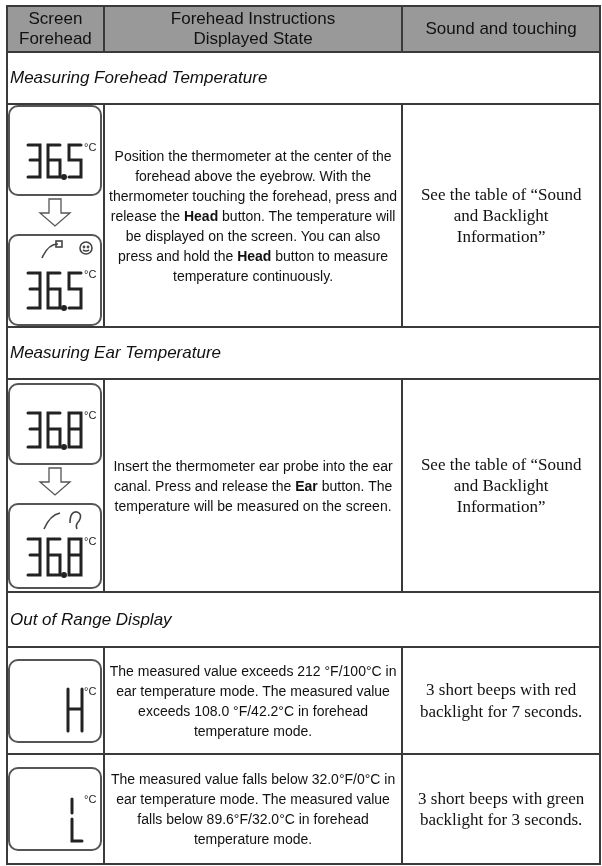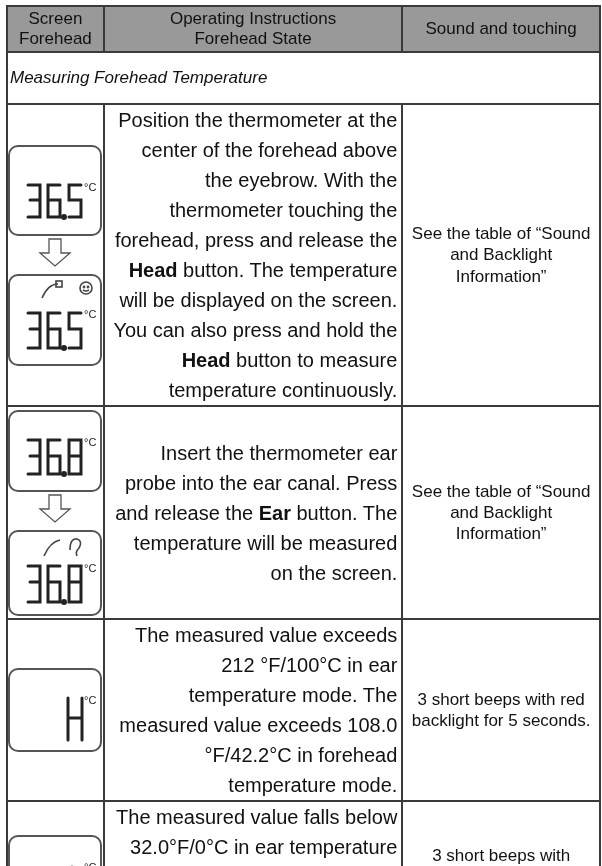--- a/index.html
+++ b/index.html
@@ -3,44 +3,44 @@
 <meta charset="utf-8">
 <style>
   html, body { margin: 0; padding: 0; background: #ffffff; }
   body { width: 602px; height: 866px; position: relative; overflow: hidden;
          font-family: "Liberation Sans", sans-serif; color: #111; }
   table.main { position: absolute; left: 6px; top: 5px; width: 595px; border-collapse: collapse; table-layout: fixed; }
   table.main td, table.main th { border: 2px solid #3a3a3a; padding: 0; vertical-align: middle; }
   th { background: #999999; font-weight: normal; font-size: 17px; line-height: 20px; text-align: center; color: #111; }
   .c1 { width: 96px; } .c2 { width: 296px; } .c3 { width: 196px; }
   .section td { font-style: italic; font-size: 17px; padding-left: 2px !important; text-align: left; margin-top: 32px; }
-  .instr { font-size: 20px; line-height: 30px; padding: 0 4px 0 4px !important; text-align: right; }
-  .sound { font-size: 17px; line-height: 21.3px; text-align: center; padding: 0 6px !important; }
+  .instr { font-size: 14px; line-height: 20px; padding: 0 4px 0 4px !important; text-align: center; }
+  .sound { font-size: 17px; line-height: 21.3px; text-align: center; padding: 0 6px !important; font-family: Liberation Serif, serif; }
   .disp { text-align: center; }
   .lcd { width: 94px; margin: 0 auto; border: 2px solid #555; border-radius: 10px; background:#fff; position: relative; box-sizing: border-box; }
   .arrow { margin: 2px auto; width: 40px; height: 30px; }
 </style>
 </head>
 <body>
 
 <table class="main">
   <colgroup>
       <col class="c1">
       <col class="c2">
       <col class="c3">
     </colgroup>
   <tbody>
       <tr style="height:46px">
     <th>
       <div>Screen</div>
       <div>Forehead</div>
     </th>
     <th>
-      <div>Operating Instructions</div>
-      <div>Forehead State</div>
+      <div>Forehead Instructions</div>
+      <div>Displayed State</div>
     </th>
     <th>Sound and touching</th>
   </tr>
 
   <tr class="section" style="height:52px">
     <td colspan="3">Measuring Forehead Temperature</td>
   </tr>
   <tr style="height:221px">
     <td class="disp">
       <div class="lcd" style="height:91px">
@@ -80,20 +80,23 @@
           <text x="74" y="42" font-size="11" fill="#222" font-family="Liberation Sans, sans-serif">°C</text>
         </svg>
       </div>
     </td>
     <td class="instr">
       <span>Position the thermometer at the center of the forehead above the eyebrow. With the thermometer touching the forehead, press and release the </span><b>Head</b><span> button. The temperature will be displayed on the screen. You can also press and hold the </span><b>Head</b><span> button to measure temperature continuously.</span>
     </td>
     <td class="sound">See the table of “Sound and Backlight Information”</td>
   </tr>
 
+  <tr class="section" style="height:52px">
+    <td colspan="3">Measuring Ear Temperature</td>
+  </tr>
   <tr style="height:213px">
     <td class="disp">
       <div class="lcd" style="height:82px">
         <svg width="90" height="78" viewBox="0 0 90 78">
           <g fill="none" stroke="#222" stroke-width="3" stroke-linecap="round">
             <path d="M18 28 H30 V44 M20 44 H30 V62 H18"></path>
             <path d="M50 28 H38 V62 H50 V44 H40"></path>
             <circle cx="54" cy="62" r="1.5" fill="#222"></circle>
             <path d="M59 28 H71 V62 H59 Z M59 44 H71"></path>
           </g>
@@ -118,33 +121,36 @@
           <text x="74" y="40" font-size="11" fill="#222" font-family="Liberation Sans, sans-serif">°C</text>
         </svg>
       </div>
     </td>
     <td class="instr">
       <span>Insert the thermometer ear probe into the ear canal. Press and release the </span><b>Ear</b><span> button. The temperature will be measured on the screen.</span>
     </td>
     <td class="sound">See the table of “Sound and Backlight Information”</td>
   </tr>
 
+  <tr class="section" style="height:55px">
+    <td colspan="3">Out of Range Display</td>
+  </tr>
   <tr style="height:107px">
     <td class="disp">
       <div class="lcd" style="height:84px">
         <svg width="90" height="80" viewBox="0 0 90 80">
           <g fill="none" stroke="#222" stroke-width="3" stroke-linecap="round">
             <path d="M58 28 V70 M72 28 V70 M58 48 H72"></path>
           </g>
           <text x="74" y="34" font-size="11" fill="#222" font-family="Liberation Sans, sans-serif">°C</text>
         </svg>
       </div>
     </td>
     <td class="instr">The measured value exceeds 212 °F/100°C in ear temperature mode. The measured value exceeds 108.0 °F/42.2°C in forehead temperature mode.</td>
-    <td class="sound">3 short beeps with red backlight for 5 seconds.</td>
+    <td class="sound">3 short beeps with red backlight for 7 seconds.</td>
   </tr>
   <tr style="height:110px">
     <td class="disp">
       <div class="lcd" style="height:84px">
         <svg width="90" height="80" viewBox="0 0 90 80">
           <g fill="none" stroke="#222" stroke-width="3" stroke-linecap="round">
             <path d="M62 30 V44 M62 50 V72 H72"></path>
           </g>
           <text x="74" y="34" font-size="11" fill="#222" font-family="Liberation Sans, sans-serif">°C</text>
         </svg>

